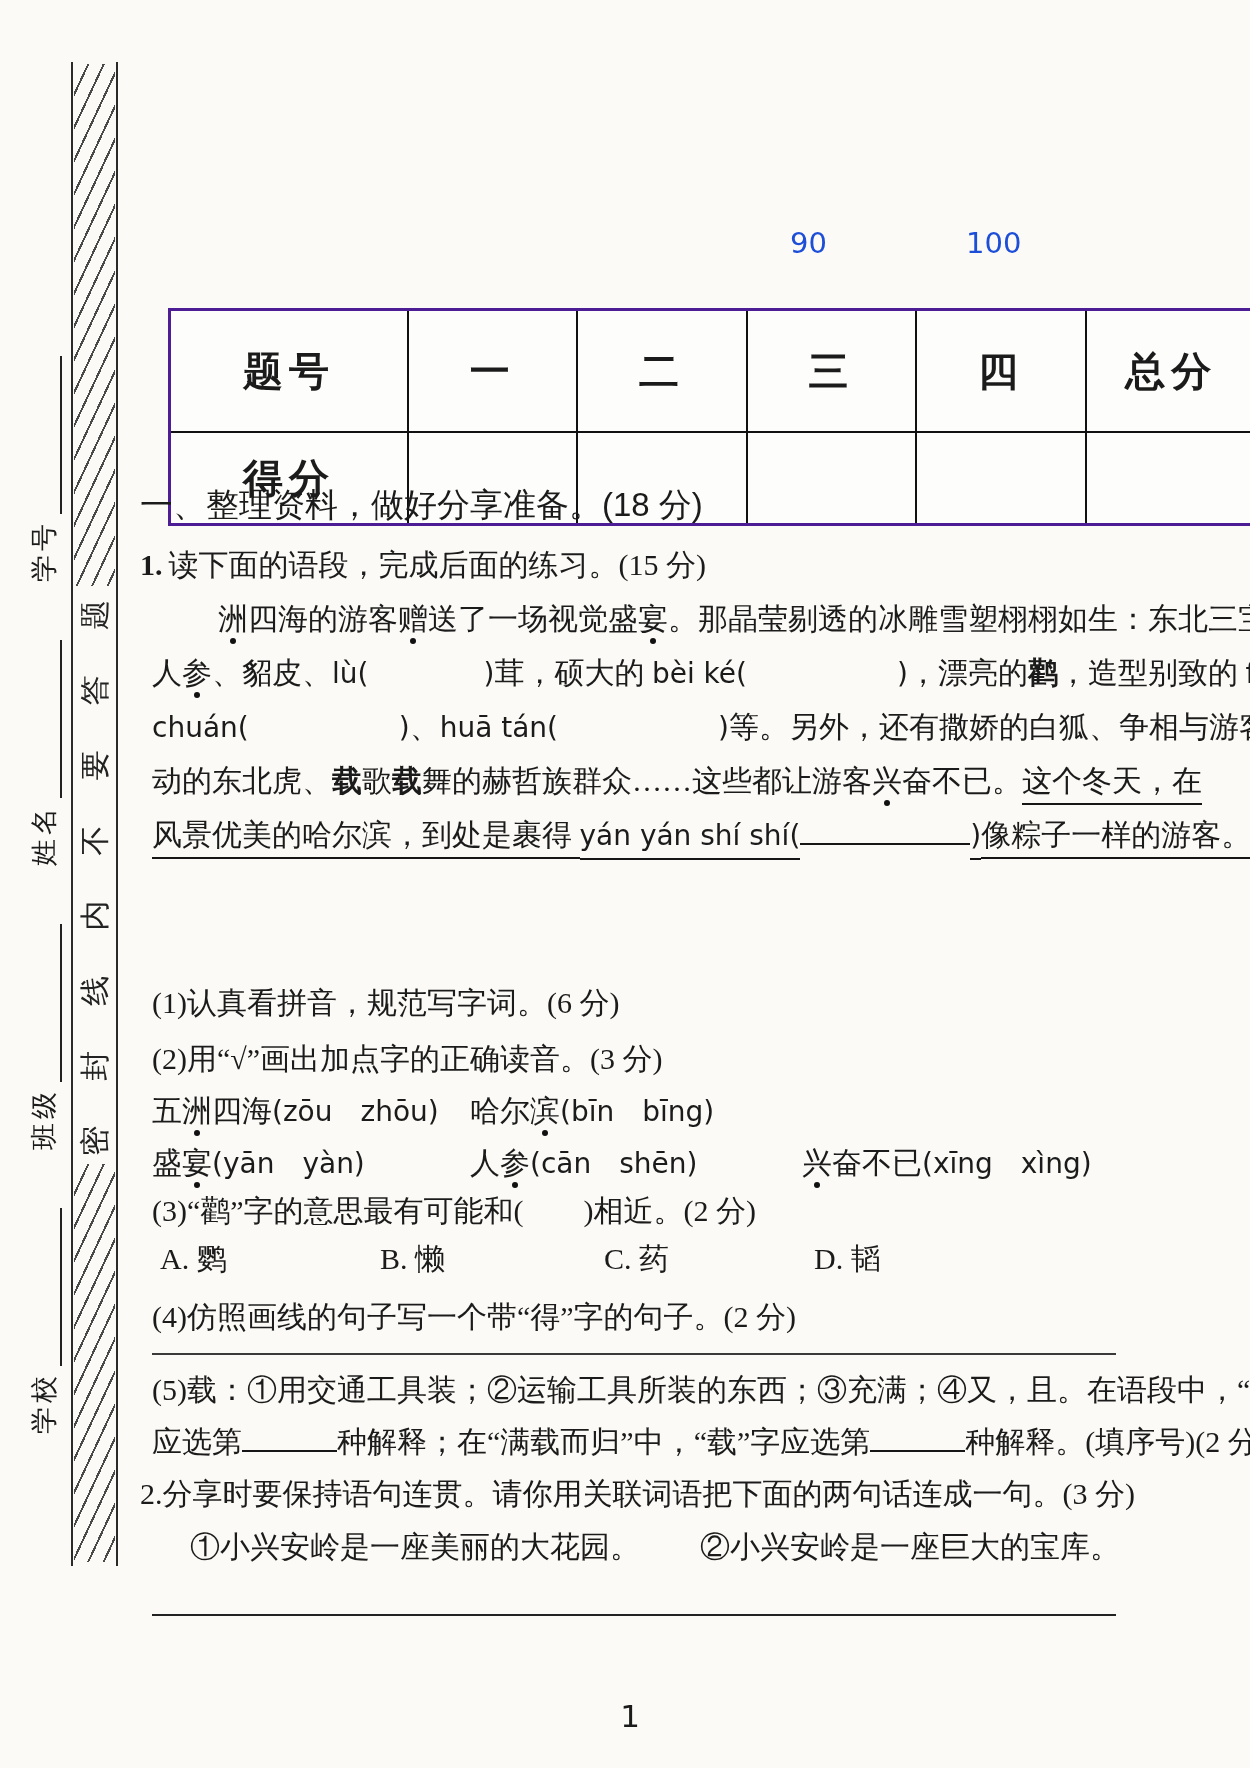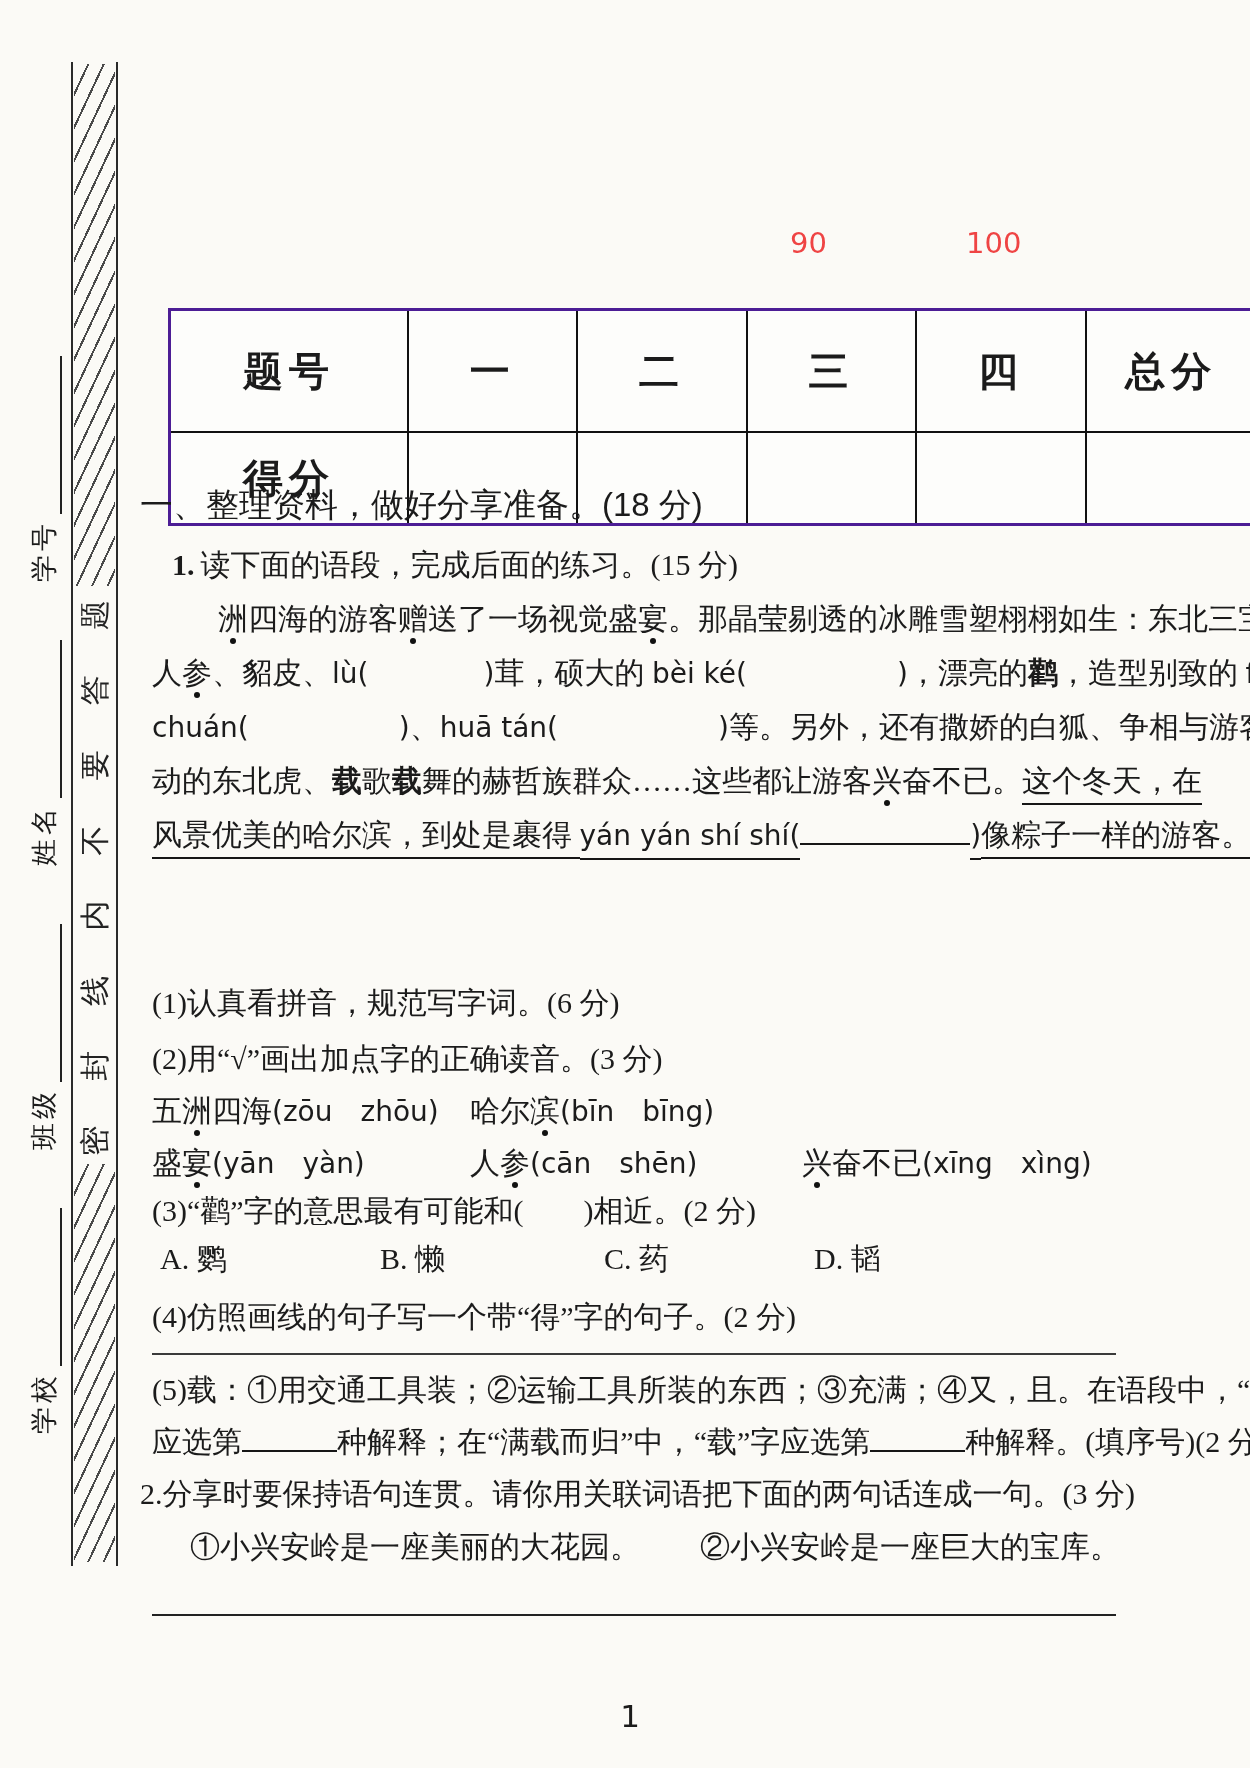--- a/index.html
+++ b/index.html
@@ -27,40 +27,40 @@
   .hatch.top{top:64px;height:522px;}
   .hatch.bottom{top:1164px;height:398px;}
   .seal-text{
     position:absolute;left:74px;top:1156px;width:556px;height:42px;
     transform:rotate(-90deg);transform-origin:0 0;
     font-size:30px;display:flex;justify-content:space-between;align-items:center;
     font-family:"Liberation Sans","DejaVu Sans",sans-serif;color:#222;
   }
 
   
-  .hint{font-family:"DejaVu Sans","Liberation Sans",sans-serif;font-size:29px;color:#ef4444;}
+  .hint{font-family:"DejaVu Sans","Liberation Sans",sans-serif;font-size:29px;color:#1d4ed8;}
   .hint90{left:790px;top:226px;} .hint100{left:966px;top:226px;}
   .score-table{
     position:absolute;left:168px;top:308px;width:1091px;height:218px;
     border:3px solid #4c1d95;display:grid;grid-template-columns:238px repeat(5,1fr);
     grid-template-rows:122px 1fr;box-sizing:border-box;background:#fdfdfb;text-align:center;
   }
   .score-table .cell{
     border-right:2.5px solid #111;display:flex;align-items:center;justify-content:center;
     font-family:"Liberation Sans","DejaVu Sans",sans-serif;font-weight:bold;
   }
   .score-table .cell:nth-child(6n){border-right:none;}
   .score-table .th{border-bottom:2.5px solid #111;font-size:40px;letter-spacing:6px;}
   .score-table .td{font-size:40px;letter-spacing:6px;}
 
   
   .content{position:absolute;left:152px;width:966px;white-space:nowrap;font-size:30px;line-height:54px;}
   .sec-title{left:140px;top:478px;font-family:"Liberation Sans","DejaVu Sans",sans-serif;
              font-weight:normal;font-size:33px;}
-  .stem{left:140px;top:538px;margin-left:32px;}
+  .stem{left:140px;top:538px;}
   .stem .qno{font-weight:bold;font-family:"Liberation Serif",serif;margin-right:6px;}
   .passage{top:592px;}
   .pline{height:54px;line-height:54px;}
   .pline:first-child{padding-left:66px;}
   .pinyin{font-family:"DejaVu Sans","Liberation Sans",sans-serif;font-size:28px;}
   .bold{font-weight:bold;}
   .dot{position:relative;}
   .dot::after{content:"";position:absolute;left:50%;bottom:-9px;transform:translateX(-50%);
               width:6px;height:6px;border-radius:50%;background:#111;}
   .u{border-bottom:2px solid #161616;padding-bottom:6px;}

